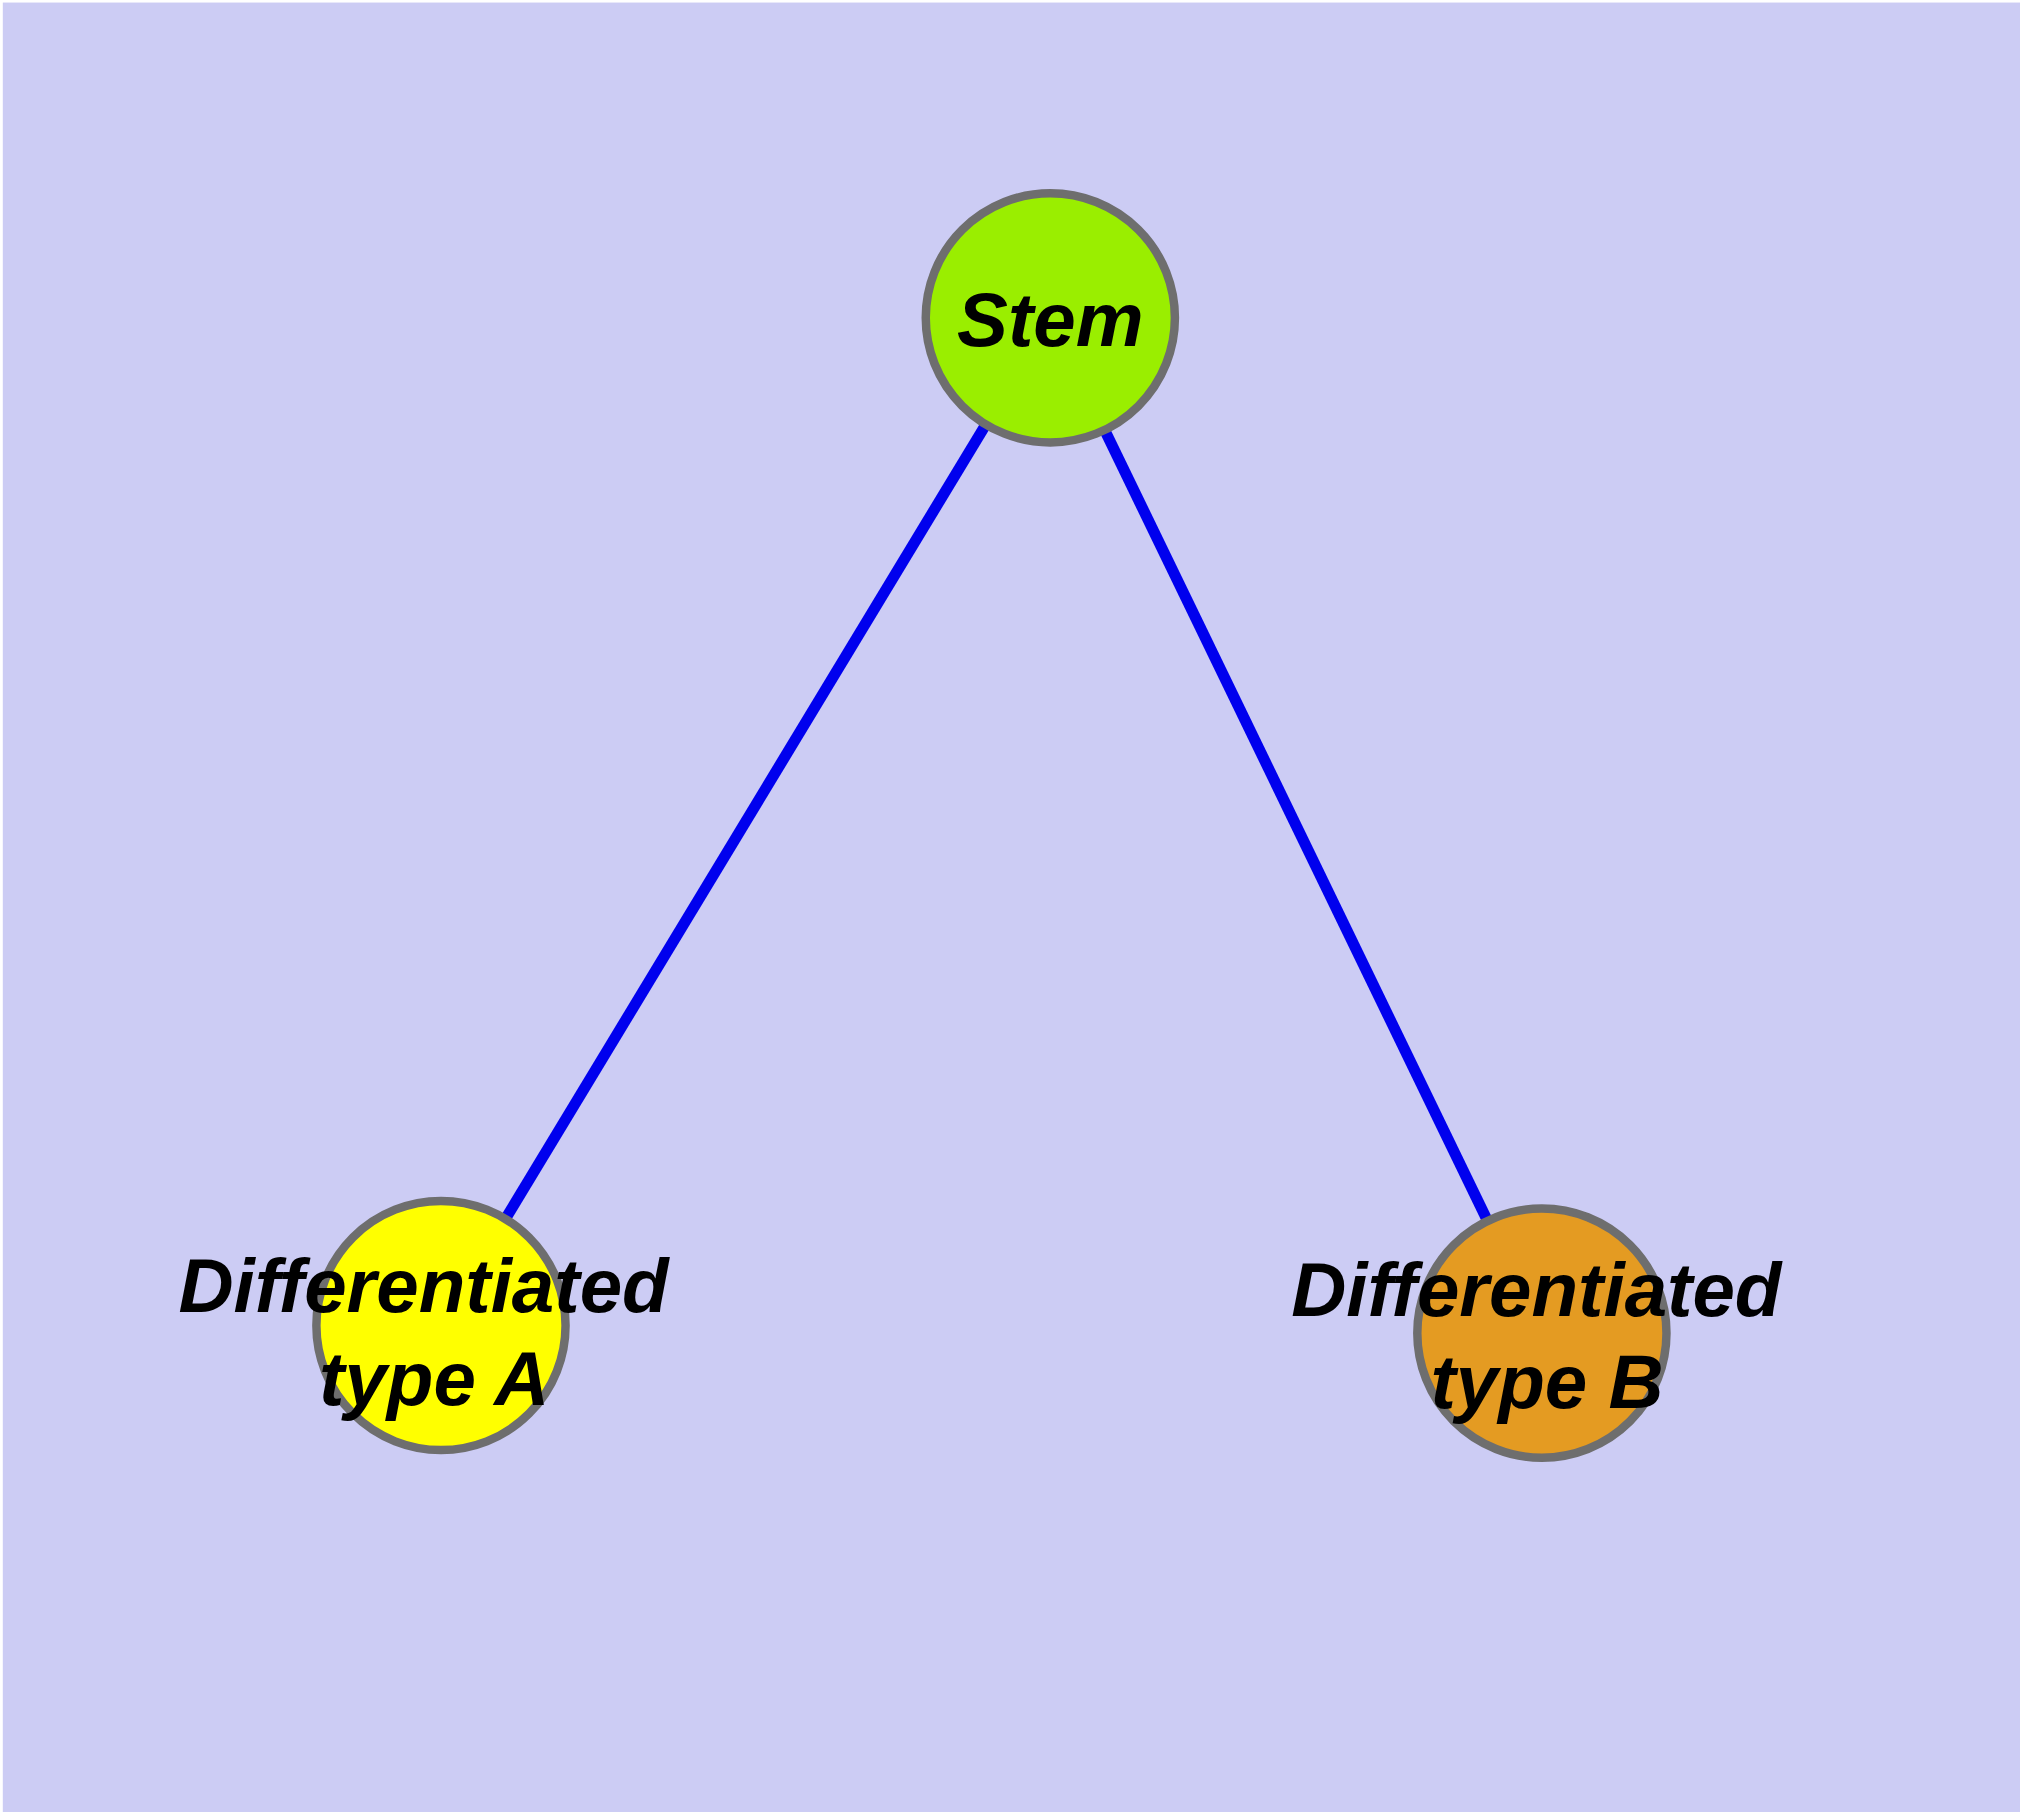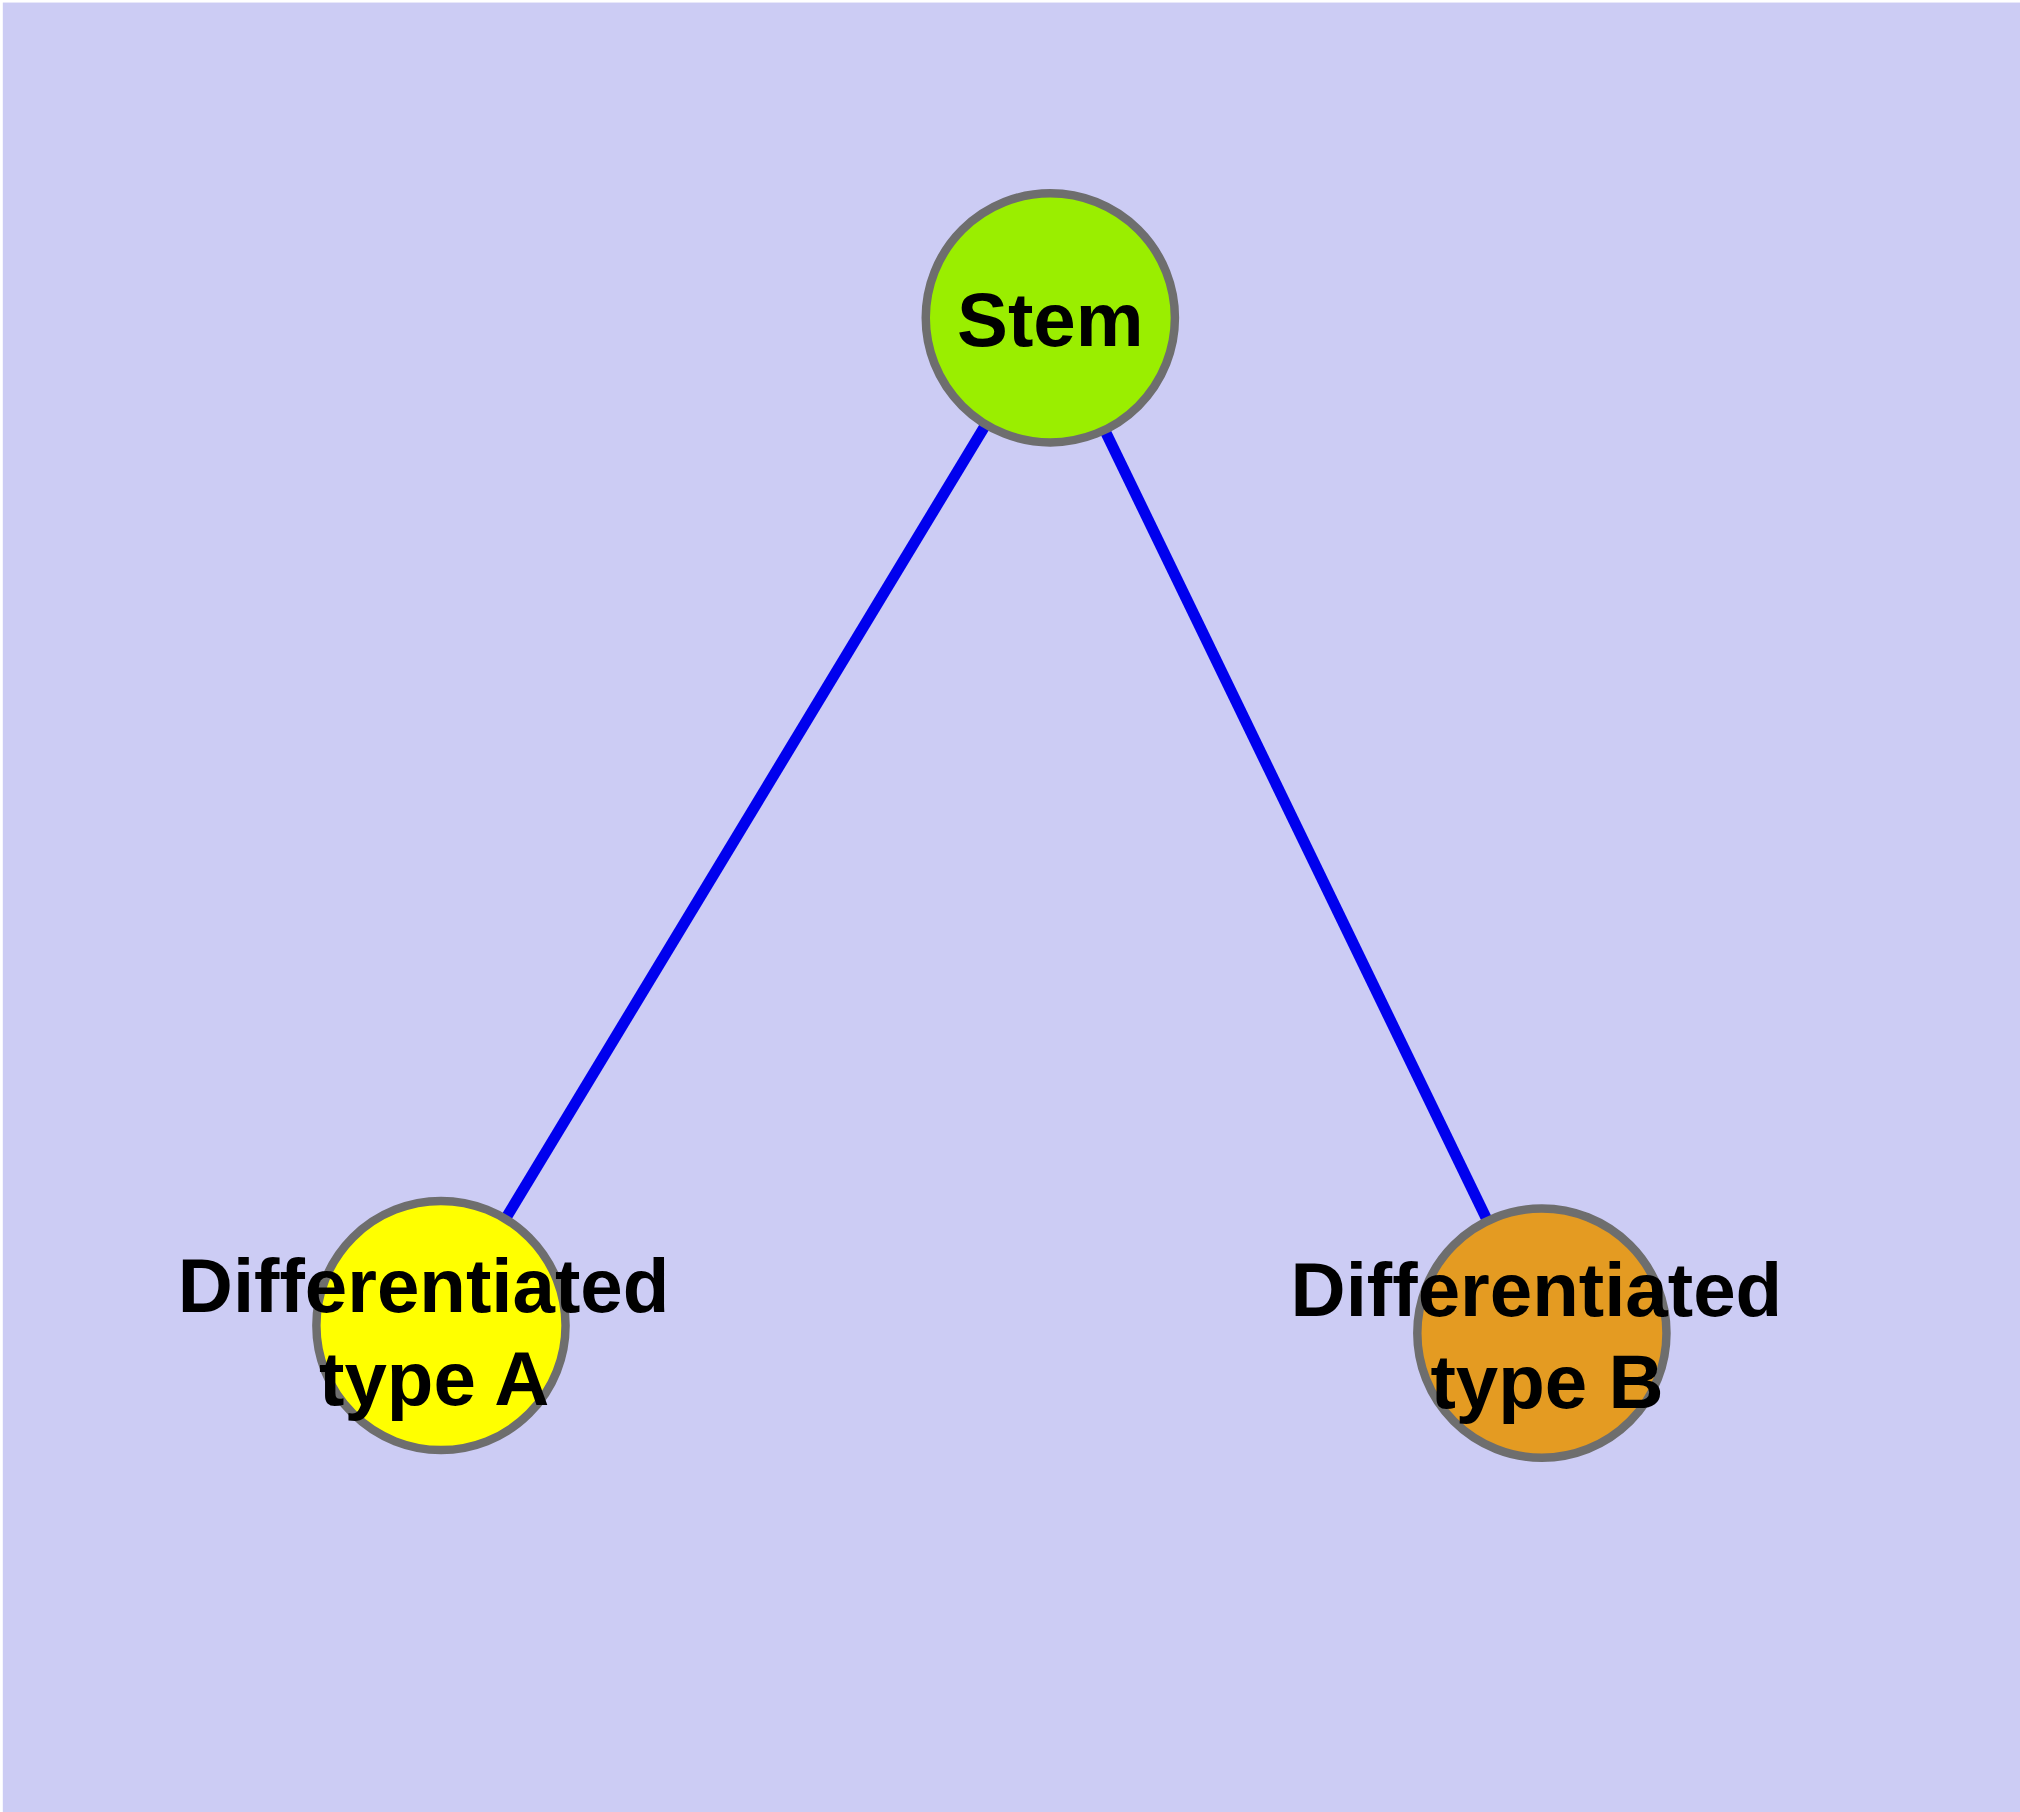--- a/index.html
+++ b/index.html
@@ -8,20 +8,21 @@
     background: #ffffff;
     width: 2021px;
     height: 1812px;
     overflow: hidden;
     font-family: "Liberation Sans", sans-serif;
   }
   #stage {
     width: 2021px;
     height: 1812px;
     position: relative;
+    font-style: italic;
   }
   svg { display: block; }
   .node-label {
     font-family: "Liberation Sans", sans-serif;
     font-weight: 700;
     font-size: 90px;
     fill: #000000;
   }
   .edge-line {
     fill: none;

